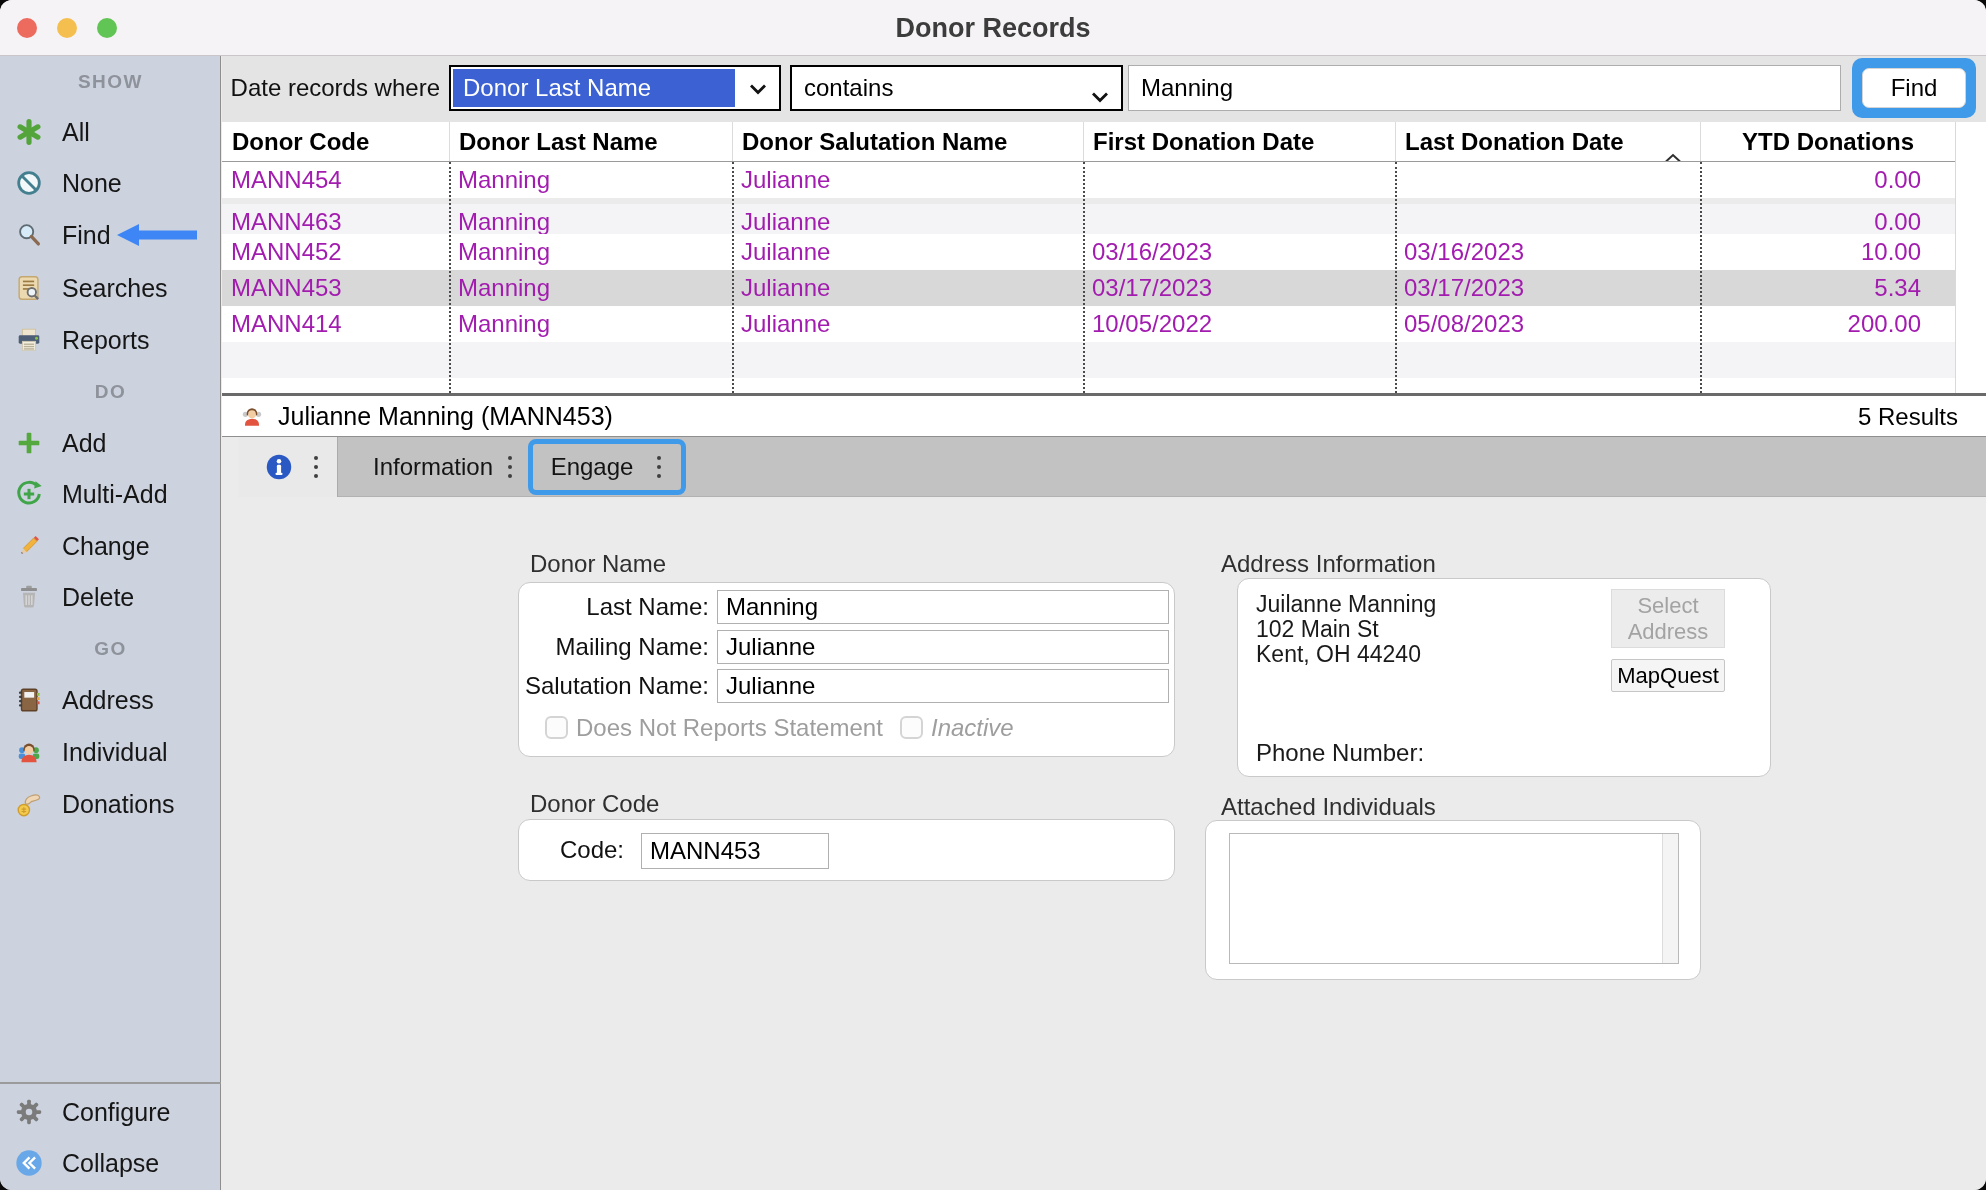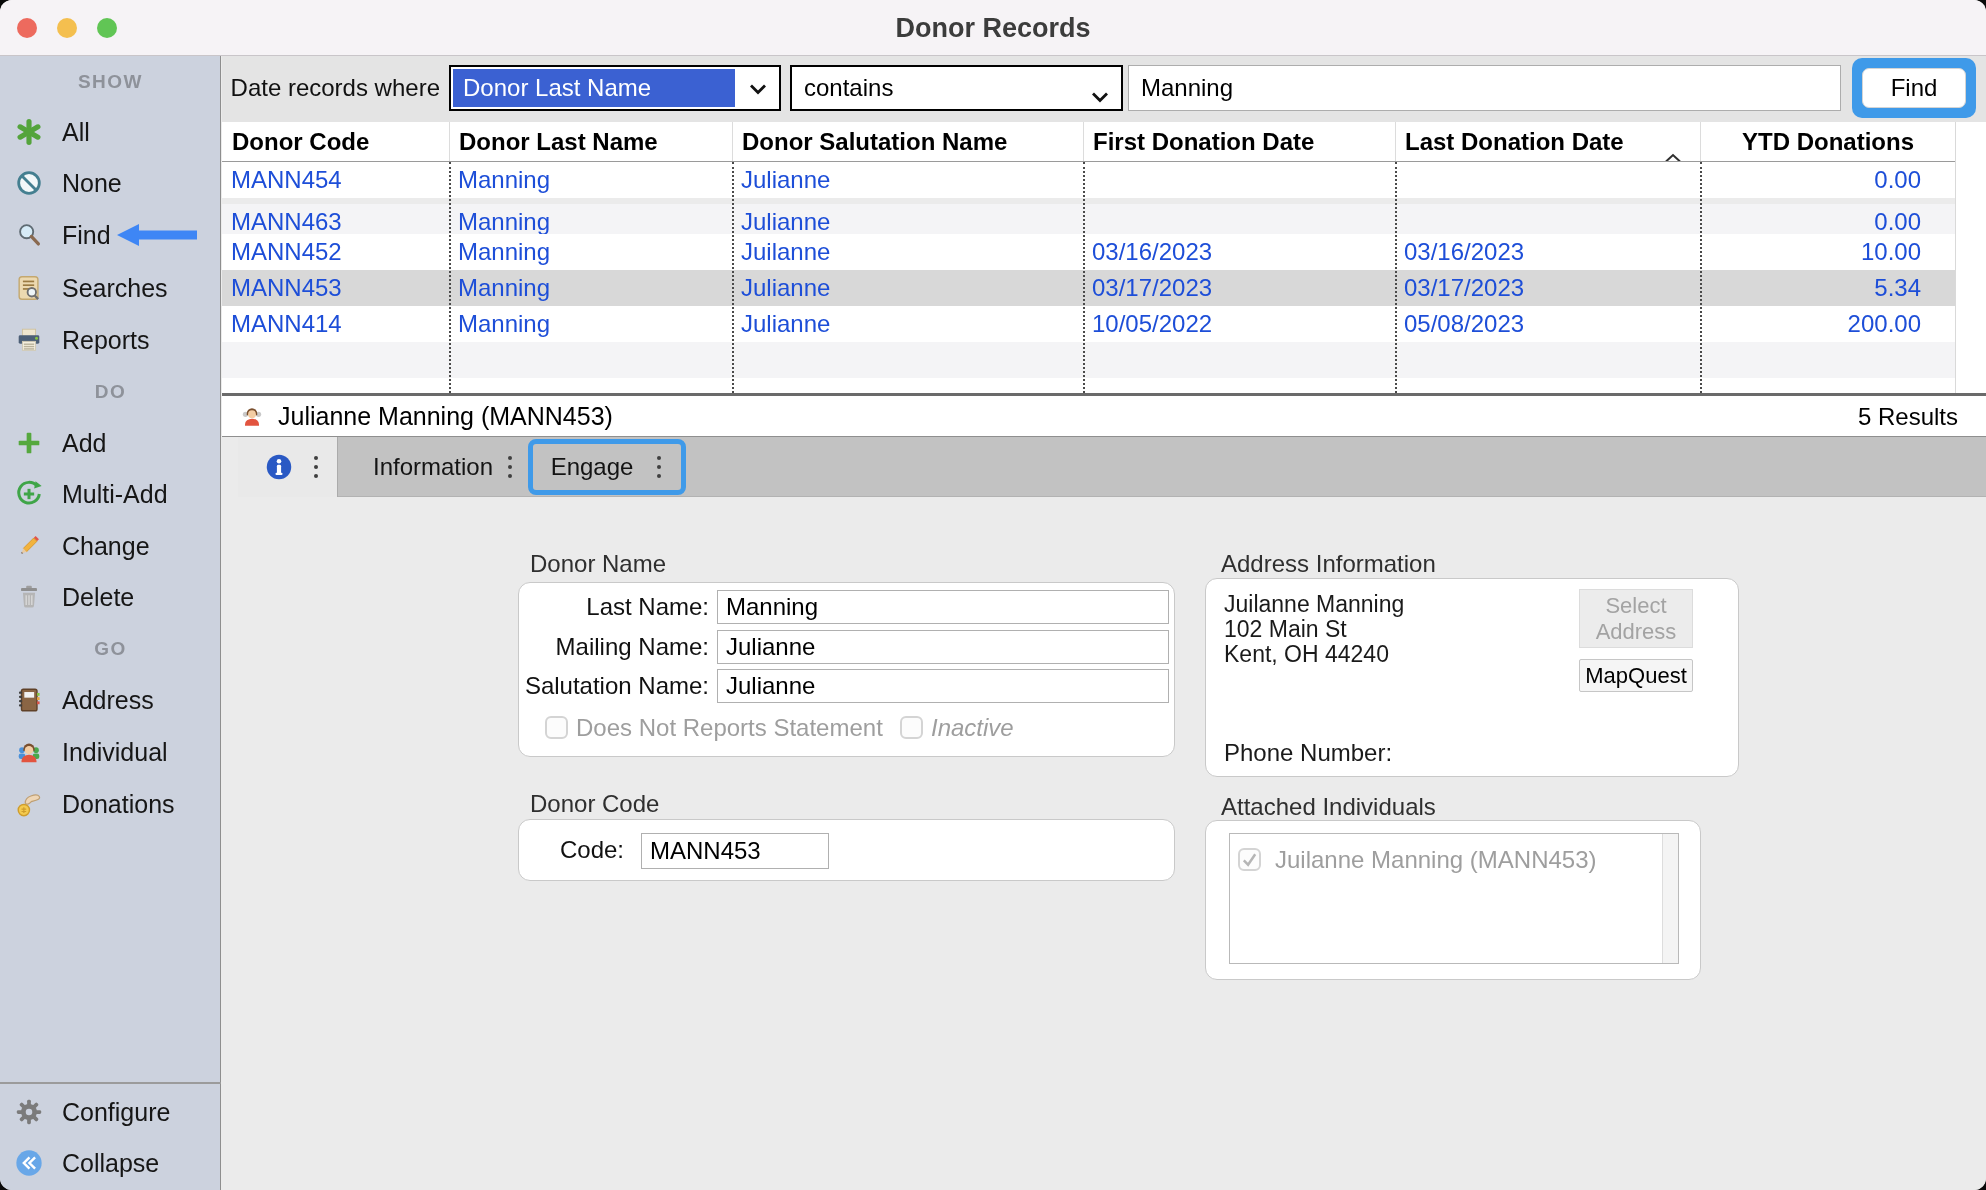--- a/index.html
+++ b/index.html
@@ -32,21 +32,21 @@
   .find-input{position:absolute;left:906px;top:9px;width:713px;height:46px;border:1px solid #adadad;background:#fff;font-family:"Liberation Sans",sans-serif;font-size:24px;color:#000;padding:0 12px;box-sizing:border-box;outline:none;}
   .find-btn-hl{position:absolute;left:1630px;top:2px;width:124px;height:60px;border-radius:10px;background:#3f9ae9;}
   .find-btn{position:absolute;left:10px;top:10px;width:104px;height:40px;border-radius:7px;background:#fff;border:1px solid #d4d4d4;box-sizing:border-box;text-align:center;line-height:38px;font-size:24px;color:#000;}
   
   .thead{position:absolute;left:0;top:66px;width:1764px;height:40px;background:#fff;border-bottom:1px solid #9a9a9a;box-sizing:border-box;display:flex;}
   .th{font-size:24px;font-weight:700;color:#000;line-height:39px;padding-left:9px;box-sizing:border-box;border-left:1px solid #dcdcdc;white-space:nowrap;overflow:hidden;position:relative;}
   .th:first-child{border-left:none;padding-left:10px;}
   .trow{position:absolute;left:0;width:1764px;height:36px;display:flex;background:#fff;}
   .trow.alt{background:#f4f4f6;}
   .trow.sel{background:#d8d8d8;}
-  .td{font-size:24px;color:#1d4ed8;line-height:36px;padding-left:9px;box-sizing:border-box;white-space:nowrap;overflow:hidden;}
+  .td{font-size:24px;color:#a21caf;line-height:36px;padding-left:9px;box-sizing:border-box;white-space:nowrap;overflow:hidden;}
   .c1{width:227px;}.c2{width:283px;}.c3{width:351px;}.c4{width:312px;}.c5{width:305px;}.c6{width:227px;text-align:right;padding-right:6px;}
   .dotline{position:absolute;top:106px;height:231px;width:0;border-left:2px dotted #4a4a4a;}
   .gutter{position:absolute;left:1733px;top:66px;width:31px;height:271px;background:#fff;border-left:1px solid #d9d9d9;box-sizing:border-box;}
   .tsep{position:absolute;left:0;top:337px;width:1764px;height:3px;background:#6a6a6a;}
   
   .rec-head{position:absolute;left:0;top:340px;width:1764px;height:41px;background:#fff;border-bottom:1px solid #8f8f8f;box-sizing:border-box;}
   .rec-title{position:absolute;left:56px;top:0;height:41px;line-height:41px;font-size:25px;color:#000;}
   .rec-results{position:absolute;right:28px;top:0;height:41px;line-height:41px;font-size:24px;color:#000;}
   
   .tabbar{position:absolute;left:16px;top:381px;width:1972px;height:60px;background:#c2c2c2;border-bottom:1px solid #b2b2b2;box-sizing:border-box;}
@@ -455,40 +455,32 @@
       <div class="cb-label" style="left:412px;top:131px;font-style:italic;">Inactive</div>
     </div>
 
     <div class="sec-label" style="left:308px;top:734px;">Donor Code</div>
     <div class="panel" style="left:296px;top:763px;width:657px;height:62px;">
       <div class="f-label" style="top:13px;width:105px;">Code:</div>
       <input class="f-input" style="left: 122px; top: 13px; width: 188px; height: 36px;" type="text" value="MANN453">
     </div>
 
     <div class="sec-label" style="left:999px;top:494px;">Address Information</div>
-    <div class="panel" style="left:983px;top:522px;width:534px;height:199px;">
+    <div class="panel" style="left:1015px;top:522px;width:534px;height:199px;">
       <div class="abs" style="left:18px;top:13px;">
         <div class="addr-line">Juilanne Manning</div>
         <div class="addr-line">102 Main St</div>
         <div class="addr-line">Kent, OH 44240</div>
       </div>
       <div class="sel-addr-btn">Select Address</div>
       <div class="mapquest-btn">MapQuest</div>
       <div class="phone-label">Phone Number:</div>
     </div>
 
     <div class="sec-label" style="left:999px;top:737px;">Attached Individuals</div>
     <div class="panel" style="left:983px;top:764px;width:496px;height:160px;">
       <div class="att-list">
-        <div class="att-item">
-          <div class="checkbox">
-            <svg width="19" height="19" viewBox="0 0 20 20" style="display:block;margin:0 auto;">
-                <polyline points="4,11 8.5,15.5 16,4.5" stroke="#b5b5b5" stroke-width="2.6" fill="none"></polyline>
-              </svg>
-          </div>
-          <span class="cb-label">Juilanne Manning (MANN453)</span>
-        </div>
         <div class="att-scroll"></div>
       </div>
     </div>
 
   </div>
 </div>
 
 </body></html>

